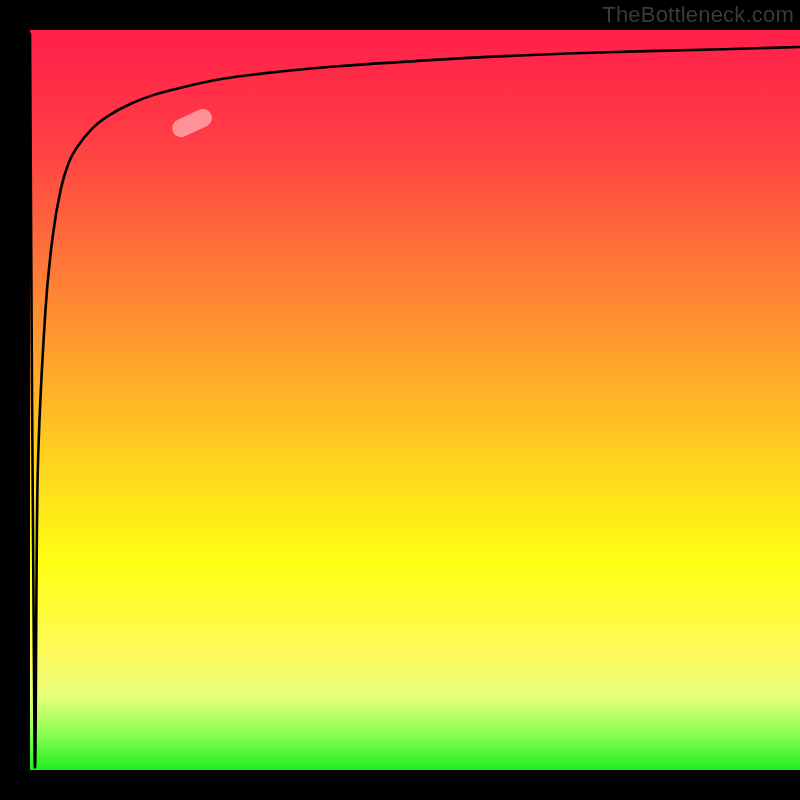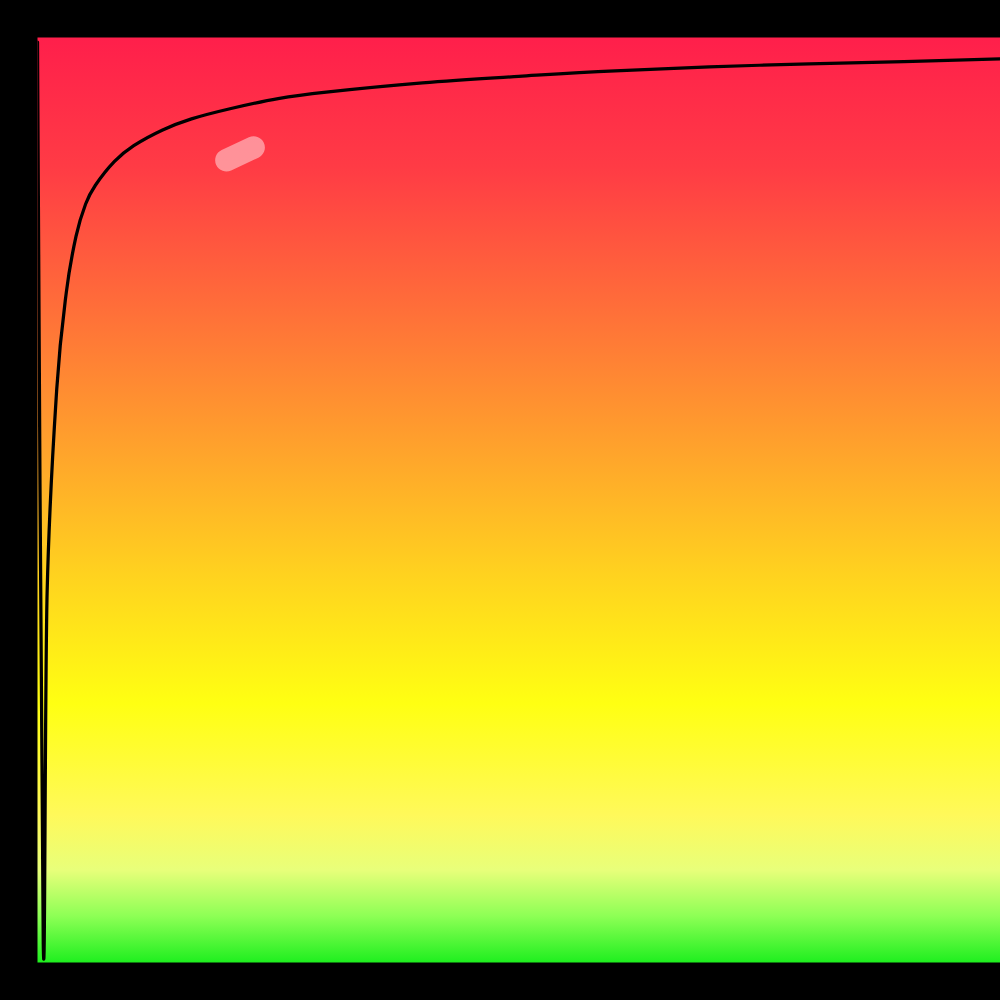--- a/index.html
+++ b/index.html
@@ -55,20 +55,21 @@
     border-radius: 9px;
     background: rgba(255,255,255,0.45);
     mix-blend-mode: screen;
   }
 </style>
 </head>
 <body>
 
 <div class="stage">
 
+  <div class="watermark">TheBottleneck.com</div>
 
   <div class="plot-area">
 
     <svg class="curve" viewBox="0 0 770 740" preserveAspectRatio="none">
       <path id="curve-path" fill="none" stroke="#000" stroke-width="2.6" stroke-linecap="round" stroke-linejoin="round" d="M 0.00 3.70 C 0.77 123.95, 3.34 651.82, 4.62 725.20 C 5.90 798.58, 5.90 518.00, 7.70 444.00 C 9.50 370.00, 12.83 321.28, 15.40 281.20 C 17.97 241.12, 20.53 223.85, 23.10 203.50 C 25.67 183.15, 28.23 170.82, 30.80 159.10 C 33.37 147.38, 35.93 139.98, 38.50 133.20 C 41.07 126.42, 42.35 124.07, 46.20 118.40 C 50.05 112.73, 56.47 104.46, 61.60 99.16 C 66.73 93.86, 70.58 90.77, 77.00 86.58 C 83.42 82.39, 92.40 77.58, 100.10 74.00 C 107.80 70.42, 114.22 67.96, 123.20 65.12 C 132.18 62.28, 142.45 59.69, 154.00 56.98 C 165.55 54.27, 179.67 51.06, 192.50 48.84 C 205.33 46.62, 211.75 45.76, 231.00 43.66 C 250.25 41.56, 282.33 38.36, 308.00 36.26 C 333.67 34.16, 359.33 32.68, 385.00 31.08 C 410.67 29.48, 429.92 28.12, 462.00 26.64 C 494.08 25.16, 539.00 23.43, 577.50 22.20 C 616.00 20.97, 660.92 20.10, 693.00 19.24 C 725.08 18.38, 757.17 17.39, 770.00 17.02"></path>
     </svg>
 
     <div id="marker" class="marker" style="width: 42.4px; left: 140.5px; top: 83.5px; transform: rotate(-25deg);"></div>
 
   </div>

